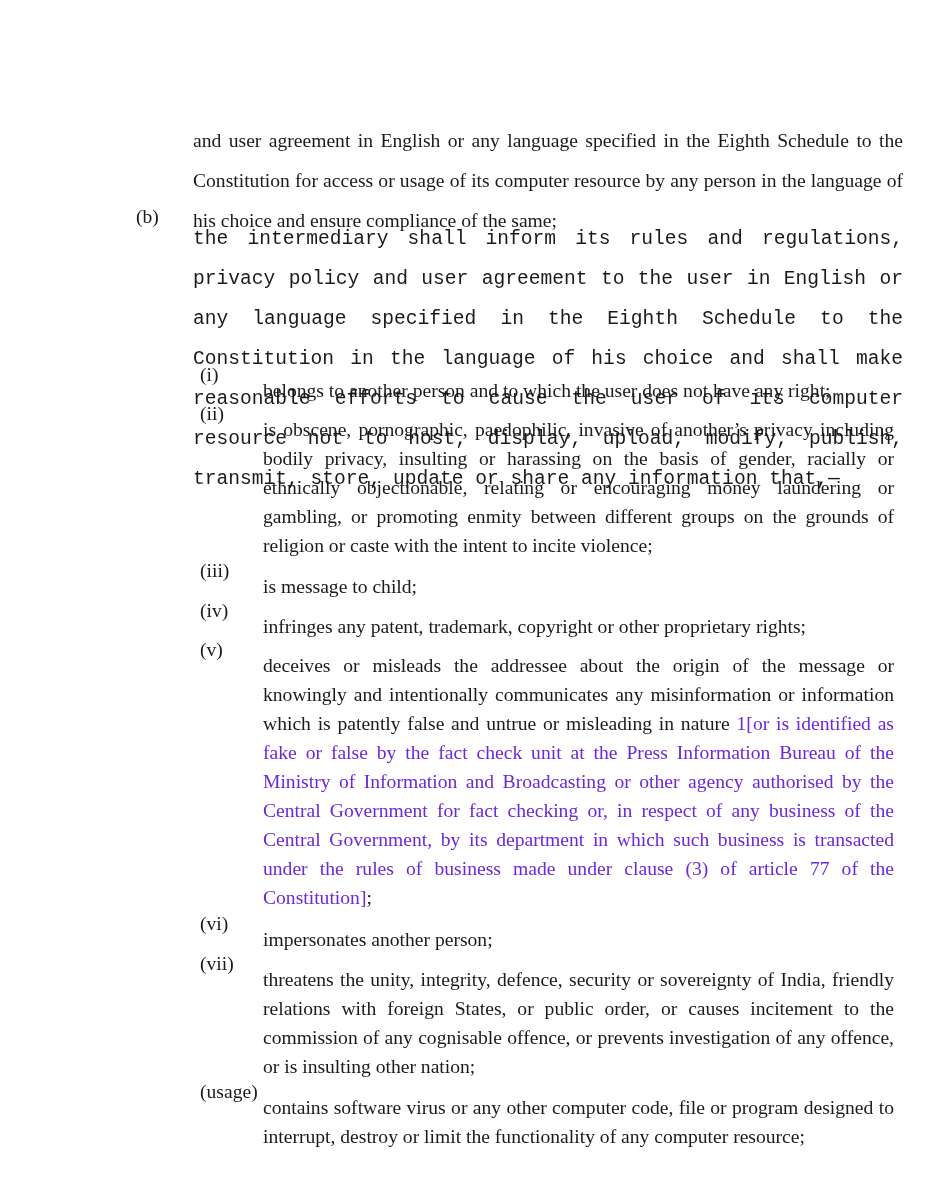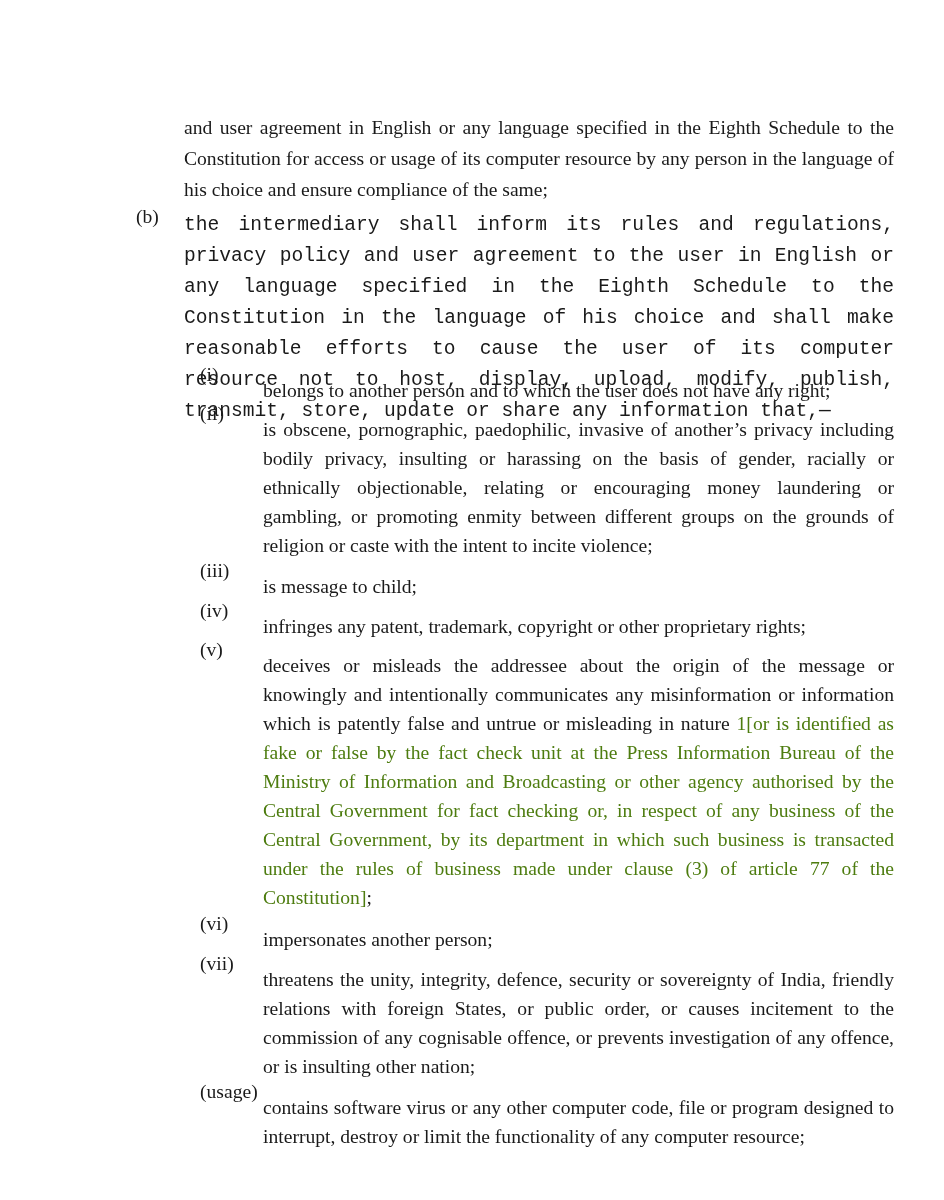--- a/index.html
+++ b/index.html
@@ -19,22 +19,22 @@
     .page {
       position: absolute;
       left: 0;
       top: 0;
       width: 944px;
       height: 1200px;
     }
     .para {
       position: absolute;
       text-align: justify;
-      line-height: 31px;
-      margin: 8px;
+      line-height: 40px;
+      margin: 17px;
     }
     .lead {
       left: 176px;
       top: 104px;
       width: 710px;
     }
     .item-b-label {
       position: absolute;
       left: 136px;
       top: 202px;
@@ -60,21 +60,21 @@
     .sub .txt {
       position: absolute;
       left: 55px;
       top: 8px;
       width: 631px;
       text-align: justify;
       line-height: 29px;
       margin: 8px;
     }
     .amend {
-      color: #4d7c0f;
+      color: #6d28d9;
     }
     
     .txt, .para { text-align-last: left; }
   </style>
 </head>
 <body>
 
 <div class="page">
 
   <p class="para lead">and user agreement in English or any language specified in the Eighth Schedule to the Constitution for access or usage of its computer resource by any person in the language of his choice and ensure compliance of the same;</p>

